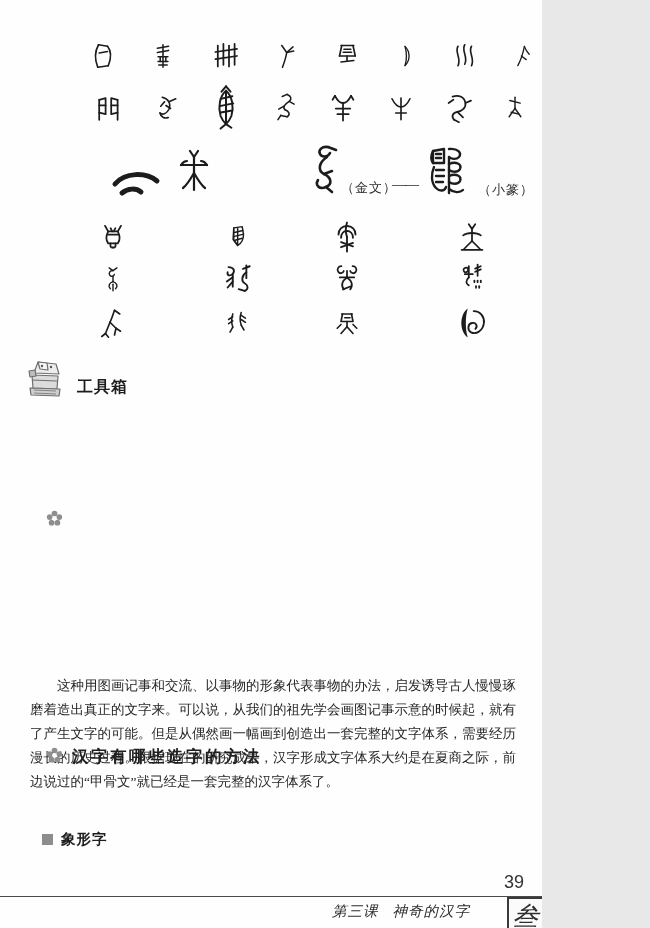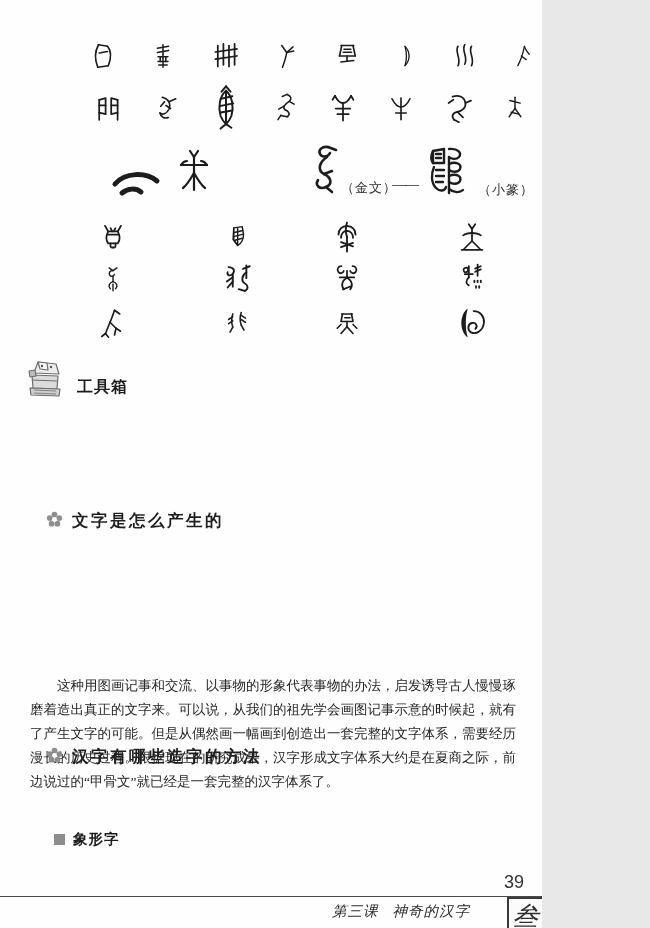--- a/index.html
+++ b/index.html
@@ -18,21 +18,21 @@
   
   .toolbox{position:absolute;top:356px;left:26px;display:flex;align-items:flex-end;gap:13px;}
   .toolbox-title{font-family:"Liberation Sans","DejaVu Sans",sans-serif;font-weight:bold;
                  font-size:16px;color:#1d1d1d;padding-bottom:5px;letter-spacing:1px;margin-top:21px;}
   
   .para{position:absolute;left:30px;right:26px;font-size:13.5px;line-height:24px;
         text-align:justify;text-indent:2em;color:#262626;}
   .sec-head{position:absolute;left:46px;display:flex;align-items:center;gap:9px;}
   .sec-title{font-size:16.5px;font-weight:bold;color:#1f1f1f;letter-spacing:2.5px;
              font-family:"Liberation Serif","DejaVu Serif",serif;}
-  .sub-head{position:absolute;left:54px;display:flex;align-items:center;gap:8px;}
+  .sub-head{position:absolute;left:42px;display:flex;align-items:center;gap:8px;}
   .sub-square{width:11px;height:11px;background:#8d8d8d;}
   .sub-title{font-family:"Liberation Sans","DejaVu Sans",sans-serif;font-weight:bold;
              font-size:14.5px;color:#1d1d1d;letter-spacing:1px;}
   
   .page-num{position:absolute;top:872px;right:18px;font-size:18px;color:#333;
             font-family:"Liberation Sans","DejaVu Sans",sans-serif;}
   .footer-rule{position:absolute;top:896px;left:0;width:616px;border-top:1.5px solid #4a4a4a;}
   .footer-text{position:absolute;top:902px;right:72px;font-size:14.5px;font-style:italic;
                color:#2b2b2b;letter-spacing:1px;white-space:nowrap;}
   .footer-text .gap{display:inline-block;width:14px;}
@@ -408,21 +408,20 @@
         <g fill="#8e8e8e">
           <circle cx="10" cy="4.2" r="3.4"></circle>
             <circle cx="15.6" cy="8.3" r="3.4"></circle>
           <circle cx="13.4" cy="14.9" r="3.4"></circle>
             <circle cx="6.6" cy="14.9" r="3.4"></circle>
           <circle cx="4.4" cy="8.3" r="3.4"></circle>
         </g>
         <circle cx="10" cy="10" r="2.6" fill="#fefefe"></circle>
       </svg>
     </span>
-    <span class="sec-title">文字是怎么产生的</span>
   </div>
 
   <p class="para" style="top:660px">这种用图画记事和交流、以事物的形象代表事物的办法，启发诱导古人慢慢琢磨着造出真正的文字来。可以说，从我们的祖先学会画图记事示意的时候起，就有了产生文字的可能。但是从偶然画一幅画到创造出一套完整的文字体系，需要经历漫长的历史过程。根据现在的研究成果，汉字形成文字体系大约是在夏商之际，前边说过的“甲骨文”就已经是一套完整的汉字体系了。</p>
 
   <div class="sec-head" style="top:746px">
     <span>
       <svg width="17" height="17" viewBox="0 0 20 20">
         <g fill="#8e8e8e">
           <circle cx="10" cy="4.2" r="3.4"></circle>
             <circle cx="15.6" cy="8.3" r="3.4"></circle>

